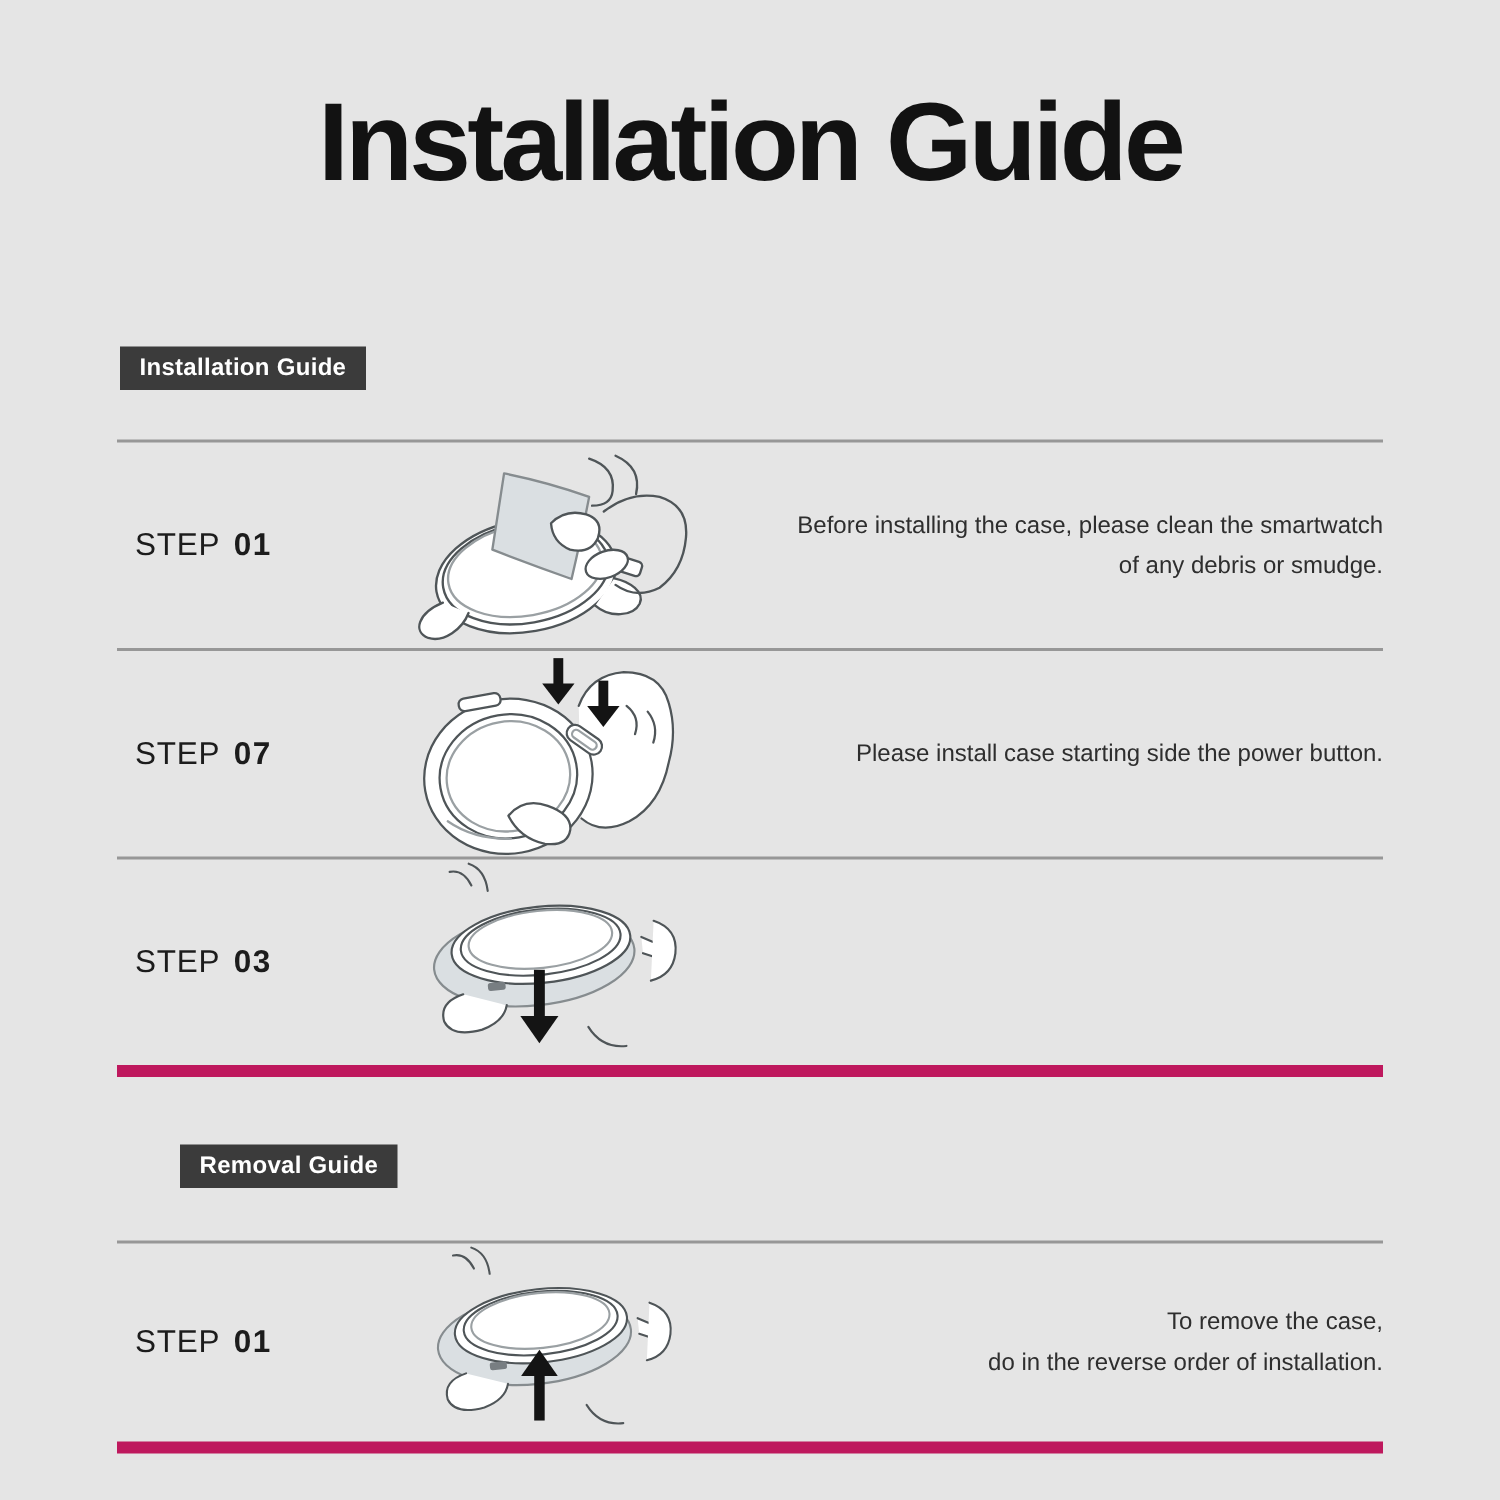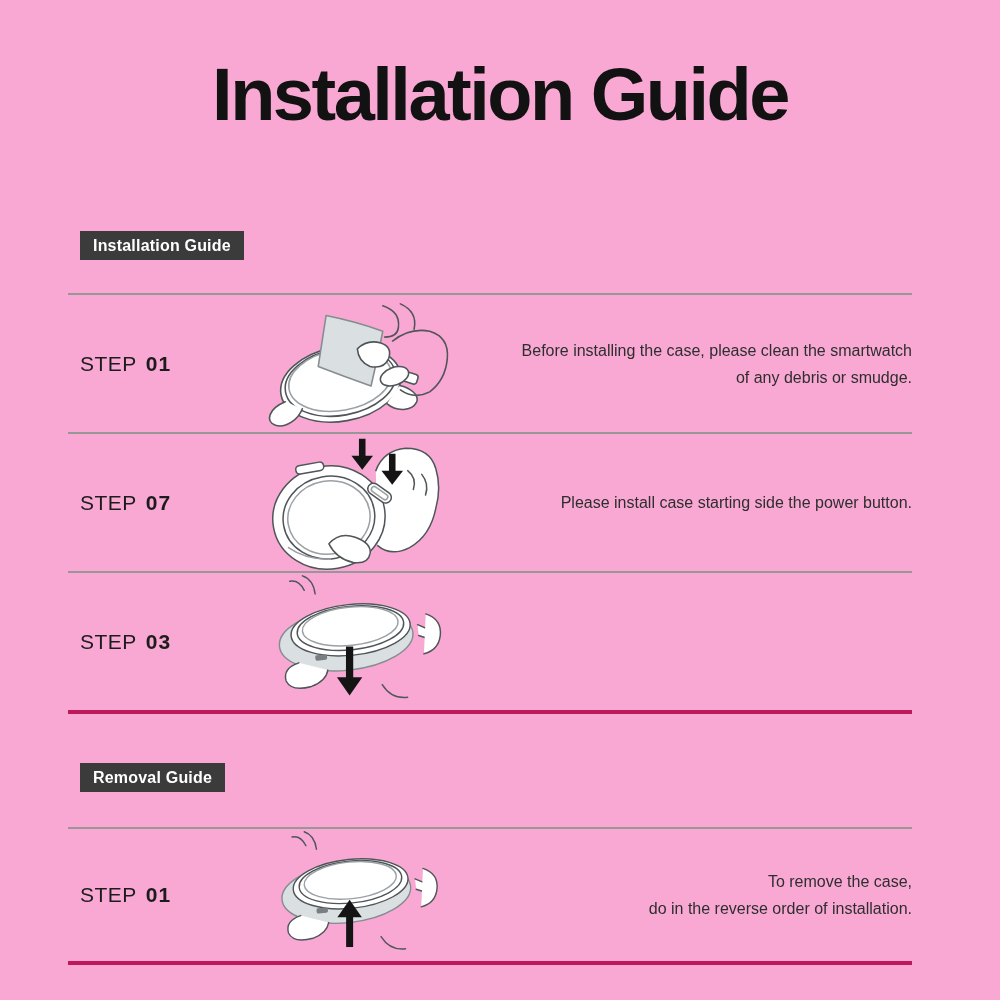--- a/index.html
+++ b/index.html
@@ -1,33 +1,33 @@
 <!DOCTYPE html>
 <html><head>
 <meta charset="utf-8">
 <style>
   html,body{margin:0;padding:0;background:#ffffff;}
   .page{
-    position:relative;width:1000px;height:1000px;background:#f9a8d4;overflow:hidden;
+    position:relative;width:1000px;height:1000px;background:#e5e5e5;overflow:hidden;
     font-family:"Liberation Sans", sans-serif;color:#2e2e2e;
   }
   .page-title{
     position:absolute;top:52px;left:0;width:100%;margin:0;
     text-align:center;font-size:74px;font-weight:700;letter-spacing:-2.5px;color:#121212;
   }
   .badge{
     position:absolute;left:80px;display:inline-block;
     background:#3b3b3b;color:#ffffff;font-size:16px;font-weight:700;
     padding:4px 13px;line-height:21px;letter-spacing:0.2px;
   }
   .badge-install{top:231px;}
-  .badge-removal{top:763px;}
+  .badge-removal{top:763px;margin-left:40px;}
   .steps{
-    position:absolute;left:68px;width:844px;
-    border-bottom:4px solid #be185d;box-sizing:border-box;
+    position:absolute;left:78px;width:844px;
+    border-bottom:8px solid #be185d;box-sizing:border-box;
   }
   .steps-install{top:293px;}
   .steps-removal{top:827px;}
   .step-row{
     display:flex;align-items:center;height:139px;box-sizing:border-box;
     border-top:2px solid #979797;
   }
   .steps-removal .step-row{height:134px;}
   .step-label{
     width:140px;padding-left:12px;flex:0 0 auto;

